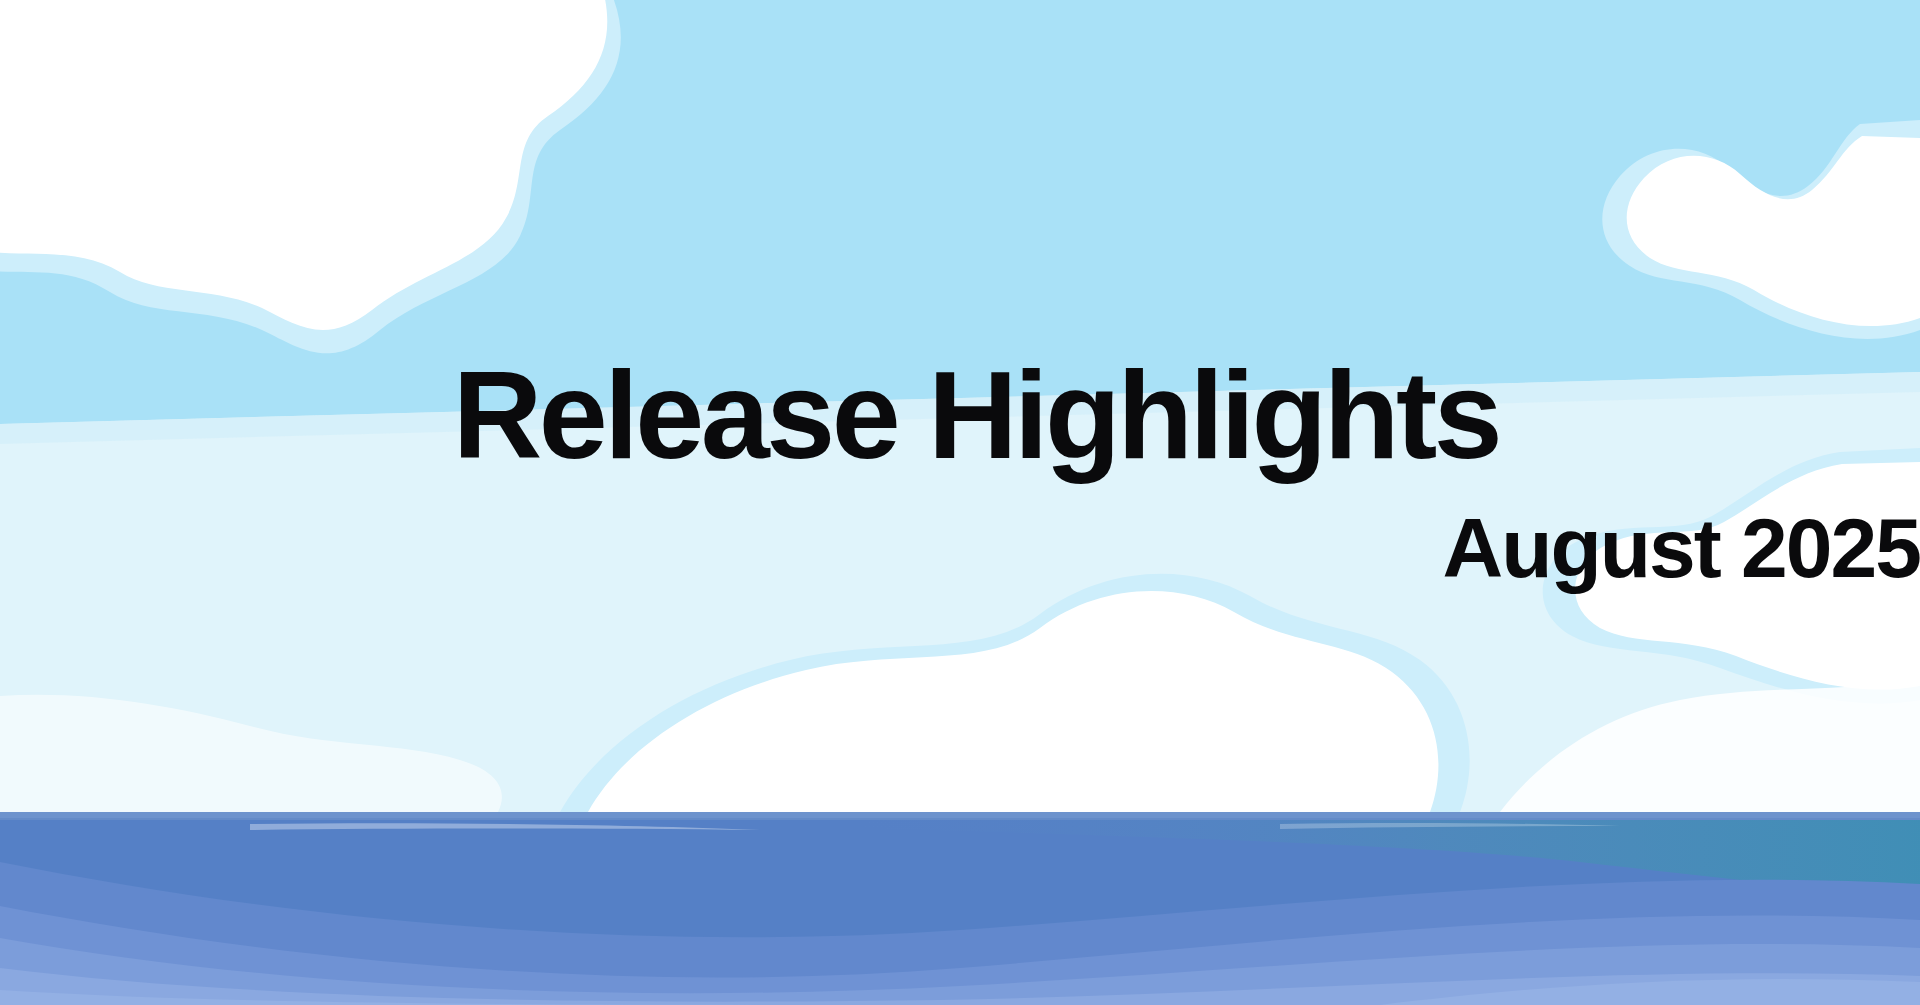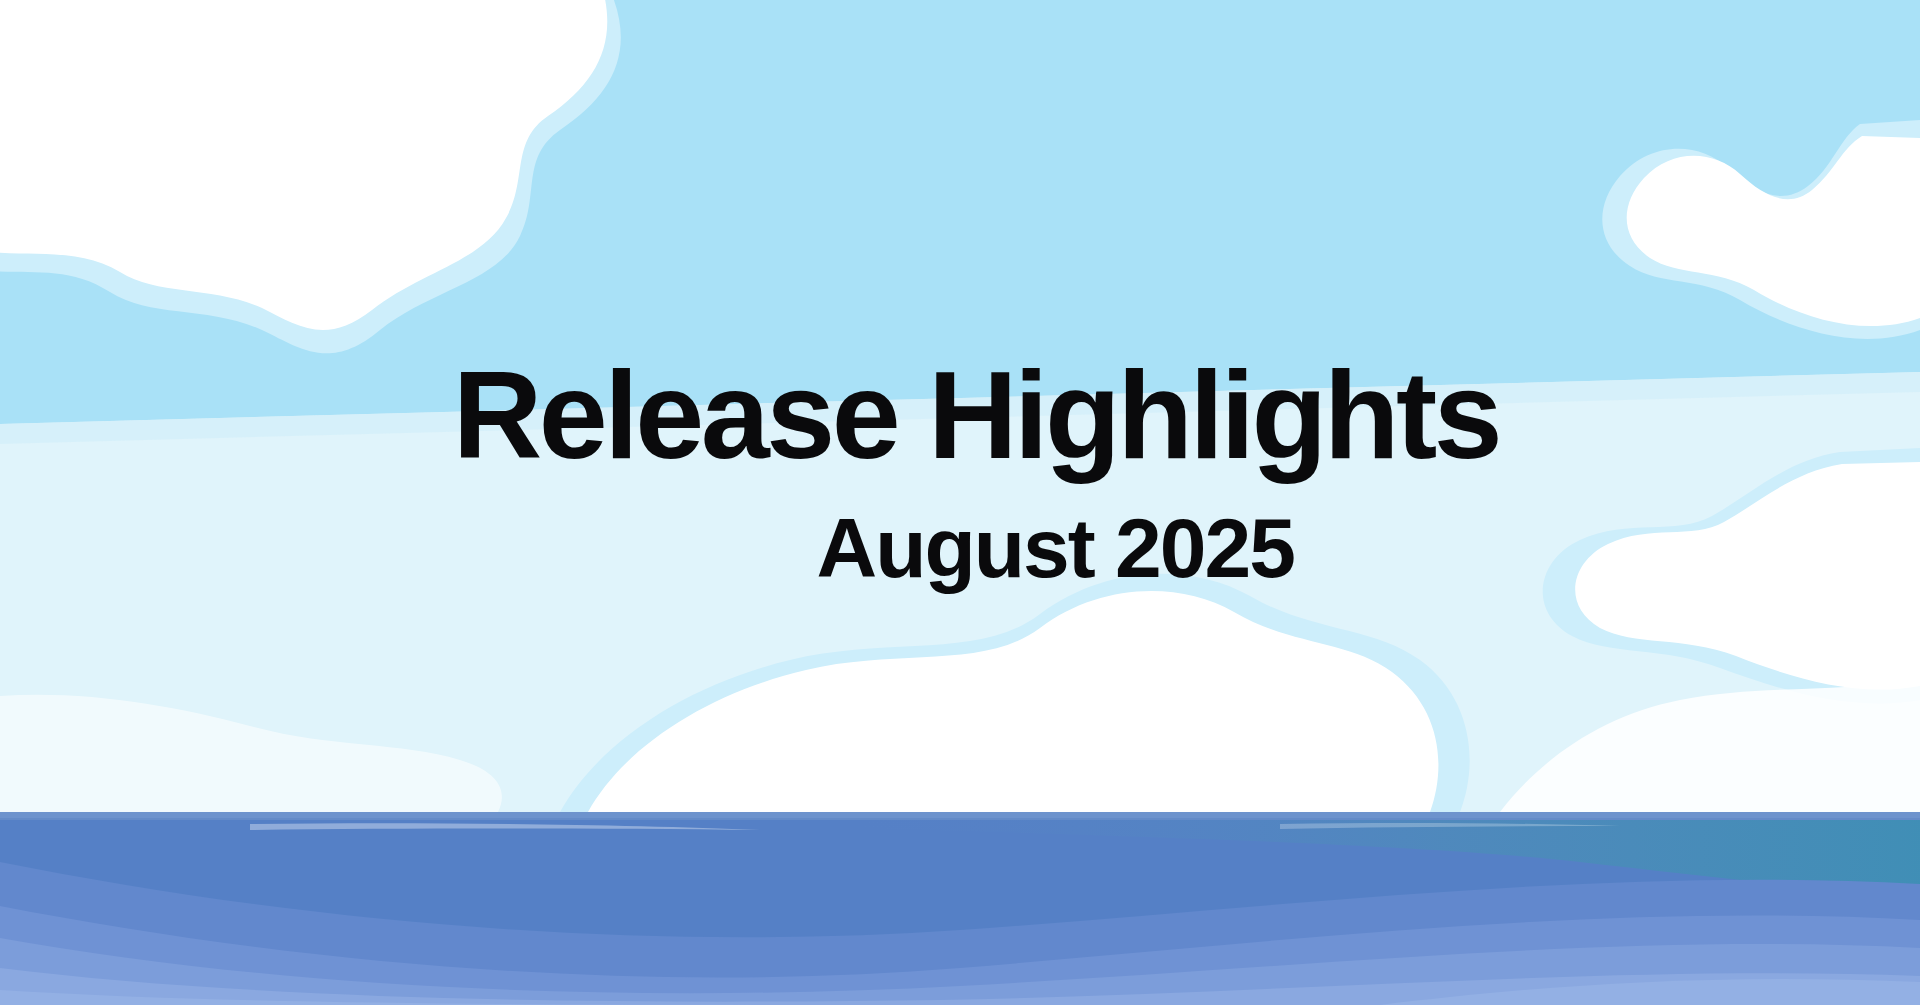--- a/index.html
+++ b/index.html
@@ -71,21 +71,20 @@
   }
   .title-sub {
     font-family: "Liberation Sans", sans-serif;
     font-size: 84px;
     font-weight: 700;
     letter-spacing: -2px;
     color: #0a0a0c;
     line-height: 1.05;
     margin: 26px 0 0 0;
     text-align: right;
-    padding-right: 626px;
     white-space: nowrap;
   }
 </style>
 </head>
 <body>
 
 <div class="canvas">
 
   <div class="layer">
     <svg viewBox="0 0 1920 1005" preserveAspectRatio="none" aria-hidden="true">

